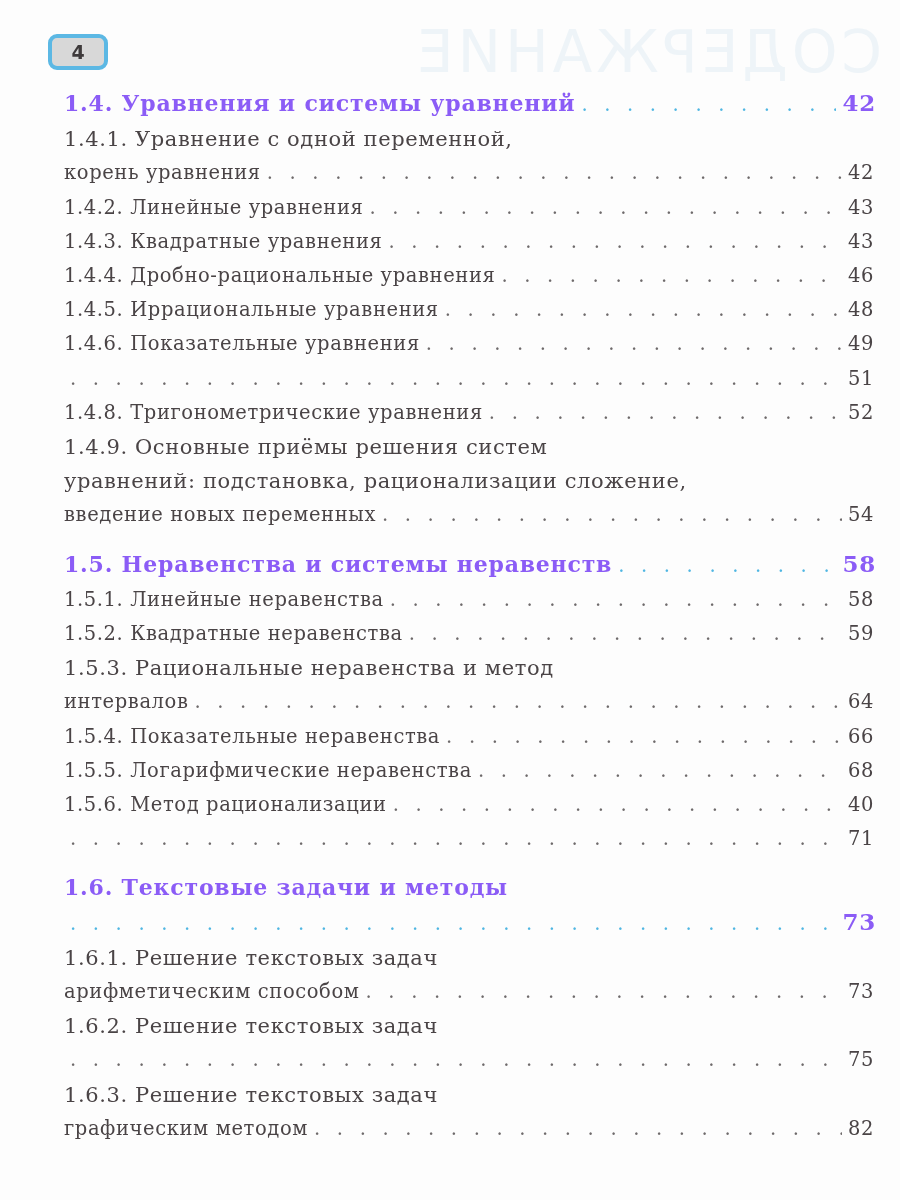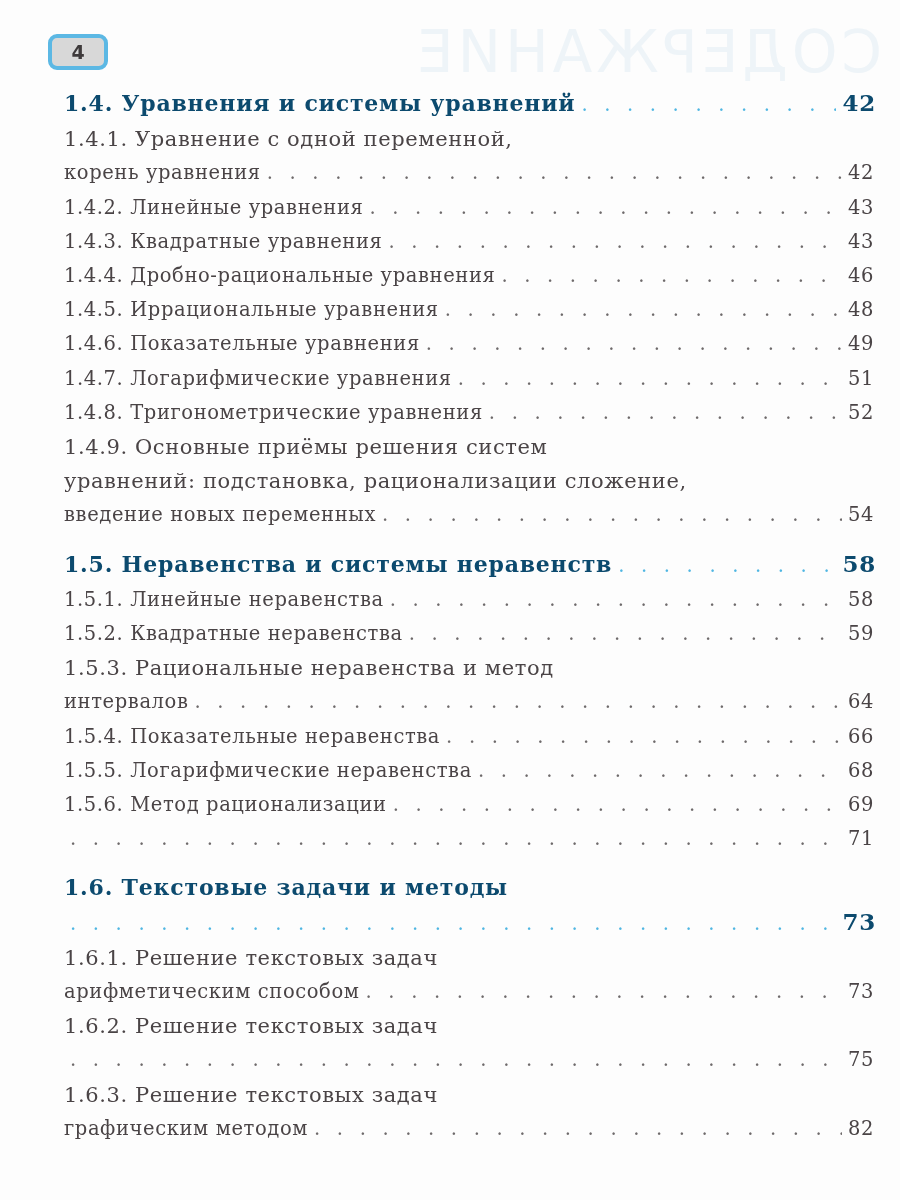--- a/index.html
+++ b/index.html
@@ -43,21 +43,21 @@
     flex: 1; overflow: hidden; white-space: nowrap;
     margin: 0 6px; color: #6e6a6b;
   }
   .row .leader::after {
     content: ". . . . . . . . . . . . . . . . . . . . . . . . . . . . . . . . . . . . . . . . . . . . . . . . . . . . . . . . . . . . . . . .";
     letter-spacing: 5.2px;
   }
   .row .page { white-space: nowrap; min-width: 28px; }
   .line-only { font-size: 21px; line-height: 34.2px; letter-spacing: 0.6px; white-space: nowrap; }
   .heading .text, .heading .page, .heading.line-only {
-    color: #0c4a6e; font-weight: bold; font-size: 22px; letter-spacing: 0.8px;
+    color: #8b5cf6; font-weight: bold; font-size: 22px; letter-spacing: 0.8px;
   }
   .heading .leader { color: #4fb6e2; }
   .heading .page { font-size: 23px; }
 </style>
 </head>
 <body>
 
 <div class="ghost-title">СОДЕРЖАНИЕ</div>
 
 <div class="page-badge">4</div>
@@ -95,21 +95,20 @@
       <span class="text">1.4.5. Иррациональные уравнения</span>
       <span class="leader"></span>
       <span class="page">48</span>
     </div>
     <div class="row">
       <span class="text">1.4.6. Показательные уравнения</span>
       <span class="leader"></span>
       <span class="page">49</span>
     </div>
     <div class="row">
-      <span class="text">1.4.7. Логарифмические уравнения</span>
       <span class="leader"></span>
       <span class="page">51</span>
     </div>
     <div class="row">
       <span class="text">1.4.8. Тригонометрические уравнения</span>
       <span class="leader"></span>
       <span class="page">52</span>
     </div>
     <div class="line-only">1.4.9. Основные приёмы решения систем</div>
     <div class="line-only">уравнений: подстановка, рационализации сложение,</div>
@@ -148,21 +147,21 @@
       <span class="page">66</span>
     </div>
     <div class="row">
       <span class="text">1.5.5. Логарифмические неравенства</span>
       <span class="leader"></span>
       <span class="page">68</span>
     </div>
     <div class="row">
       <span class="text">1.5.6. Метод рационализации</span>
       <span class="leader"></span>
-      <span class="page">69</span>
+      <span class="page">40</span>
     </div>
     <div class="row">
       <span class="leader"></span>
       <span class="page">71</span>
     </div>
   </div>
 
   <div class="section">
     <div class="line-only heading">1.6. Текстовые задачи и методы</div>
     <div class="row heading">

